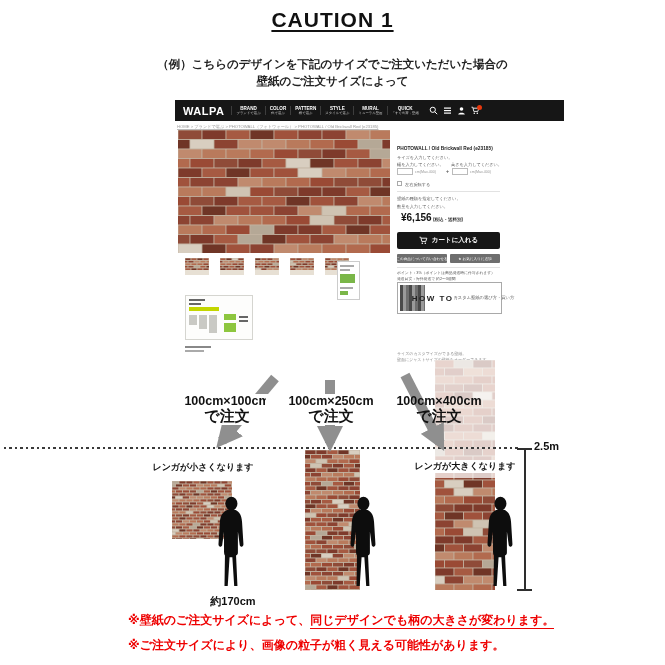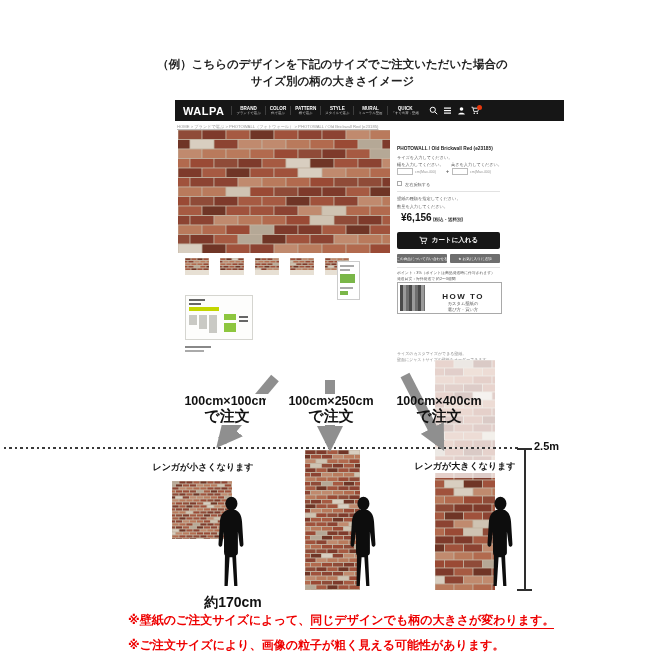--- a/index.html
+++ b/index.html
@@ -54,52 +54,53 @@
   .pp-price-note{font-size:4.5px;font-weight:bold;color:#333;}
   .pp-cart{left:0;top:124px;width:103px;height:17px;background:#161616;border-radius:2px;
            display:flex;align-items:center;justify-content:center;gap:4px;cursor:pointer;}
   .pp-cart-label{color:#fff;font-size:6.5px;font-weight:bold;}
   .pp-smallbtn{position:absolute;top:146px;height:9px;background:#6e6e6e;border-radius:1px;color:#fff;
                font-size:3.6px;display:flex;align-items:center;justify-content:center;cursor:pointer;
                white-space:nowrap;}
   .pp-note{font-size:3.8px;color:#555;white-space:nowrap;}
   .info-box{position:absolute;left:0;width:103px;border:1px solid #a9a9a9;background:#fff;cursor:pointer;}
   .ib-thumb{position:absolute;left:2px;top:2px;width:25px;}
-  .ib-text{position:absolute;left:29px;top:0;width:72px;height:100%;display:flex;flex-direction:column;
-           align-items:center;justify-content:flex-end;}
+  .ib-text{position:absolute;left:29px;top:0;width:72px;height:100%;display:flex;
+           align-items:center;justify-content:center;}
   .ib-title{font-size:8px;font-weight:bold;letter-spacing:1.5px;color:#222;white-space:nowrap;}
   .ib-line{font-size:4.3px;color:#555;line-height:1.35;white-space:nowrap;}
   .pp-caption{font-size:4px;color:#888;white-space:nowrap;}
   
   #arrows-svg{left:150px;top:360px;z-index:4;}
   .order-label{top:394px;width:130px;text-align:center;z-index:5;line-height:1.12;}
   .order-size{font-size:12.5px;font-weight:bold;}
   .order-action{font-size:15px;font-weight:bold;}
   .label-bg{background:#fff;}
   #dashed-line{left:4px;top:447px;width:514px;height:2px;z-index:3;
      background:repeating-linear-gradient(90deg,#3a3a3a 0 2.5px,transparent 2.5px 5.5px);}
   #measure-v{left:524px;top:448px;width:1.5px;height:142px;background:#2e2e2e;z-index:3;}
   .measure-cap{left:517px;width:15px;height:1.5px;background:#2e2e2e;z-index:3;}
   #measure-label{left:534px;top:440px;font-size:11px;font-weight:bold;z-index:5;}
   .sample{z-index:1;}
   #fade-overlay{left:435px;top:360px;width:60px;height:118px;background:rgba(255,255,255,.74);z-index:2;}
   .result-label{width:112px;text-align:center;font-size:9px;font-weight:bold;z-index:5;white-space:nowrap;}
   .person{z-index:6;}
-  #person-height{left:202px;top:594px;width:62px;text-align:center;font-size:14px;font-weight:bold;z-index:5;}
+  #person-height{left:202px;top:594px;width:62px;text-align:center;font-size:11px;font-weight:bold;z-index:5;}
   
   .note{left:128px;width:530px;font-size:12px;font-weight:bold;color:#ee0000;white-space:nowrap;}
   .note-underline{border-bottom:1.5px solid #ee0000;padding-bottom:1px;}
 </style>
 </head>
 <body>
 
 <div id="canvas">
 
+  <div class="abs main-title"><span>CAUTION 1</span></div>
   <div class="abs subtitle" style="top:57px;">（例）こちらのデザインを下記のサイズでご注文いただいた場合の</div>
-  <div class="abs subtitle" style="top:74px;">サイズ別の柄の大きさイメージ</div>
+  <div class="abs subtitle" style="top:74px;">壁紙のご注文サイズによって</div>
 
   <div id="webshot" class="abs">
 
     <div class="ws-header abs">
       <div class="ws-logo">WALPA</div>
       <div class="ws-nav">
         <div class="ws-nav-item">
           <div class="ws-nav-en">BRAND</div>
           <div class="ws-nav-ja">ブランドで選ぶ</div>
         </div>

